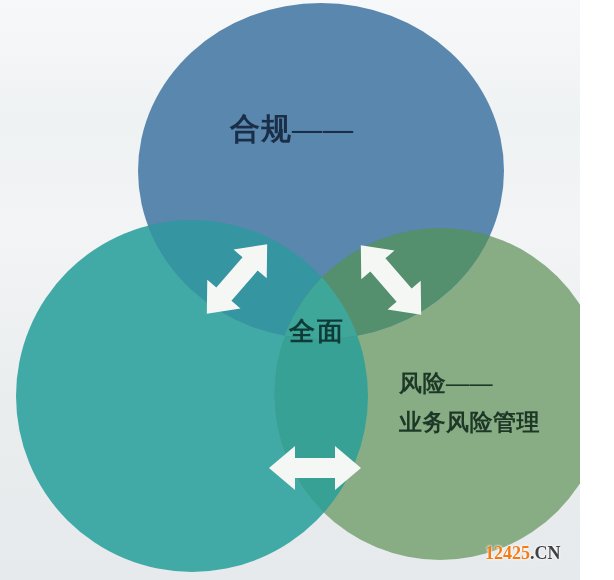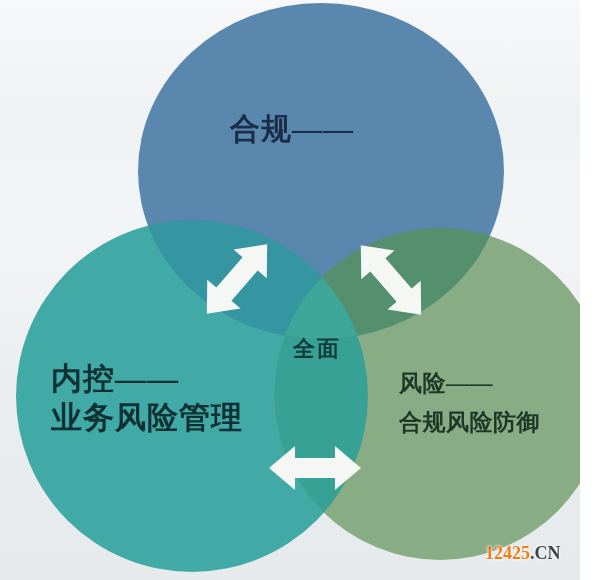--- a/index.html
+++ b/index.html
@@ -8,21 +8,21 @@
     width:580px;height:580px;
     overflow:hidden;
     background:linear-gradient(180deg,#f7f8fa 0%,#eff2f3 20%,#f2f4f5 40%,#eaedee 70%,#e7eaec 100%);
     font-family:Liberation Serif, serif;
   }
   .stage svg{position:absolute;left:0;top:0;}
   .label{position:absolute;font-weight:bold;white-space:nowrap;}
   .label-top{left:230px;top:110px;font-size:30px;line-height:38px;color:#1a2e47;letter-spacing:1px;}
   .label-left{left:51px;top:359px;font-size:31px;line-height:39px;color:#0f3134;letter-spacing:1px;}
   .label-right{left:399px;top:364px;font-size:23px;line-height:39px;color:#1d3826;letter-spacing:0.5px;}
-  .label-center{left:256px;top:330px;width:122px;text-align:center;font-size:22px;line-height:37px;color:#0e3b38;letter-spacing:2px;}
+  .label-center{left:256px;top:313px;width:122px;text-align:center;font-size:26px;line-height:37px;color:#0e3b38;letter-spacing:2px;}
   .watermark{
     position:absolute;left:485px;top:543px;
     font-size:18px;font-weight:bold;white-space:nowrap;
     text-shadow:0 0 2px #ffffff,0 0 3px #ffffff;
   }
   .wm-num{color:#f57a12;}
   .wm-suffix{color:#3e4246;}
 </style>
 </head>
 <body>
@@ -59,28 +59,24 @@
 
     <path d="M -46 0 L -20 -22 L -20 -10 L 20 -10 L 20 -22 L 46 0 L 20 22 L 20 10 L -20 10 L -20 22 Z" transform="translate(237,279) rotate(-49)" fill="#f5f7f5"></path>
     <path d="M -46 0 L -20 -22 L -20 -10 L 20 -10 L 20 -22 L 46 0 L 20 22 L 20 10 L -20 10 L -20 22 Z" transform="translate(391,280) rotate(49)" fill="#f5f7f5"></path>
     <path d="M -46 0 L -20 -22 L -20 -10 L 20 -10 L 20 -22 L 46 0 L 20 22 L 20 10 L -20 10 L -20 22 Z" transform="translate(315,468)" fill="#f5f7f5"></path>
   </svg>
 
   <div class="label label-top">
     <div>合规——</div>
   </div>
 
-  <div class="label label-left">
-    <div>内控——</div>
-    <div>业务风险管理</div>
-  </div>
 
   <div class="label label-right">
     <div>风险——</div>
-    <div>合规风险防御</div>
+    <div>业务风险管理</div>
   </div>
 
   <div class="label label-center">
     <div>全面</div>
   </div>
 
   <div class="watermark">
     <span class="wm-num">12425</span><span class="wm-suffix">.CN</span>
   </div>
 

